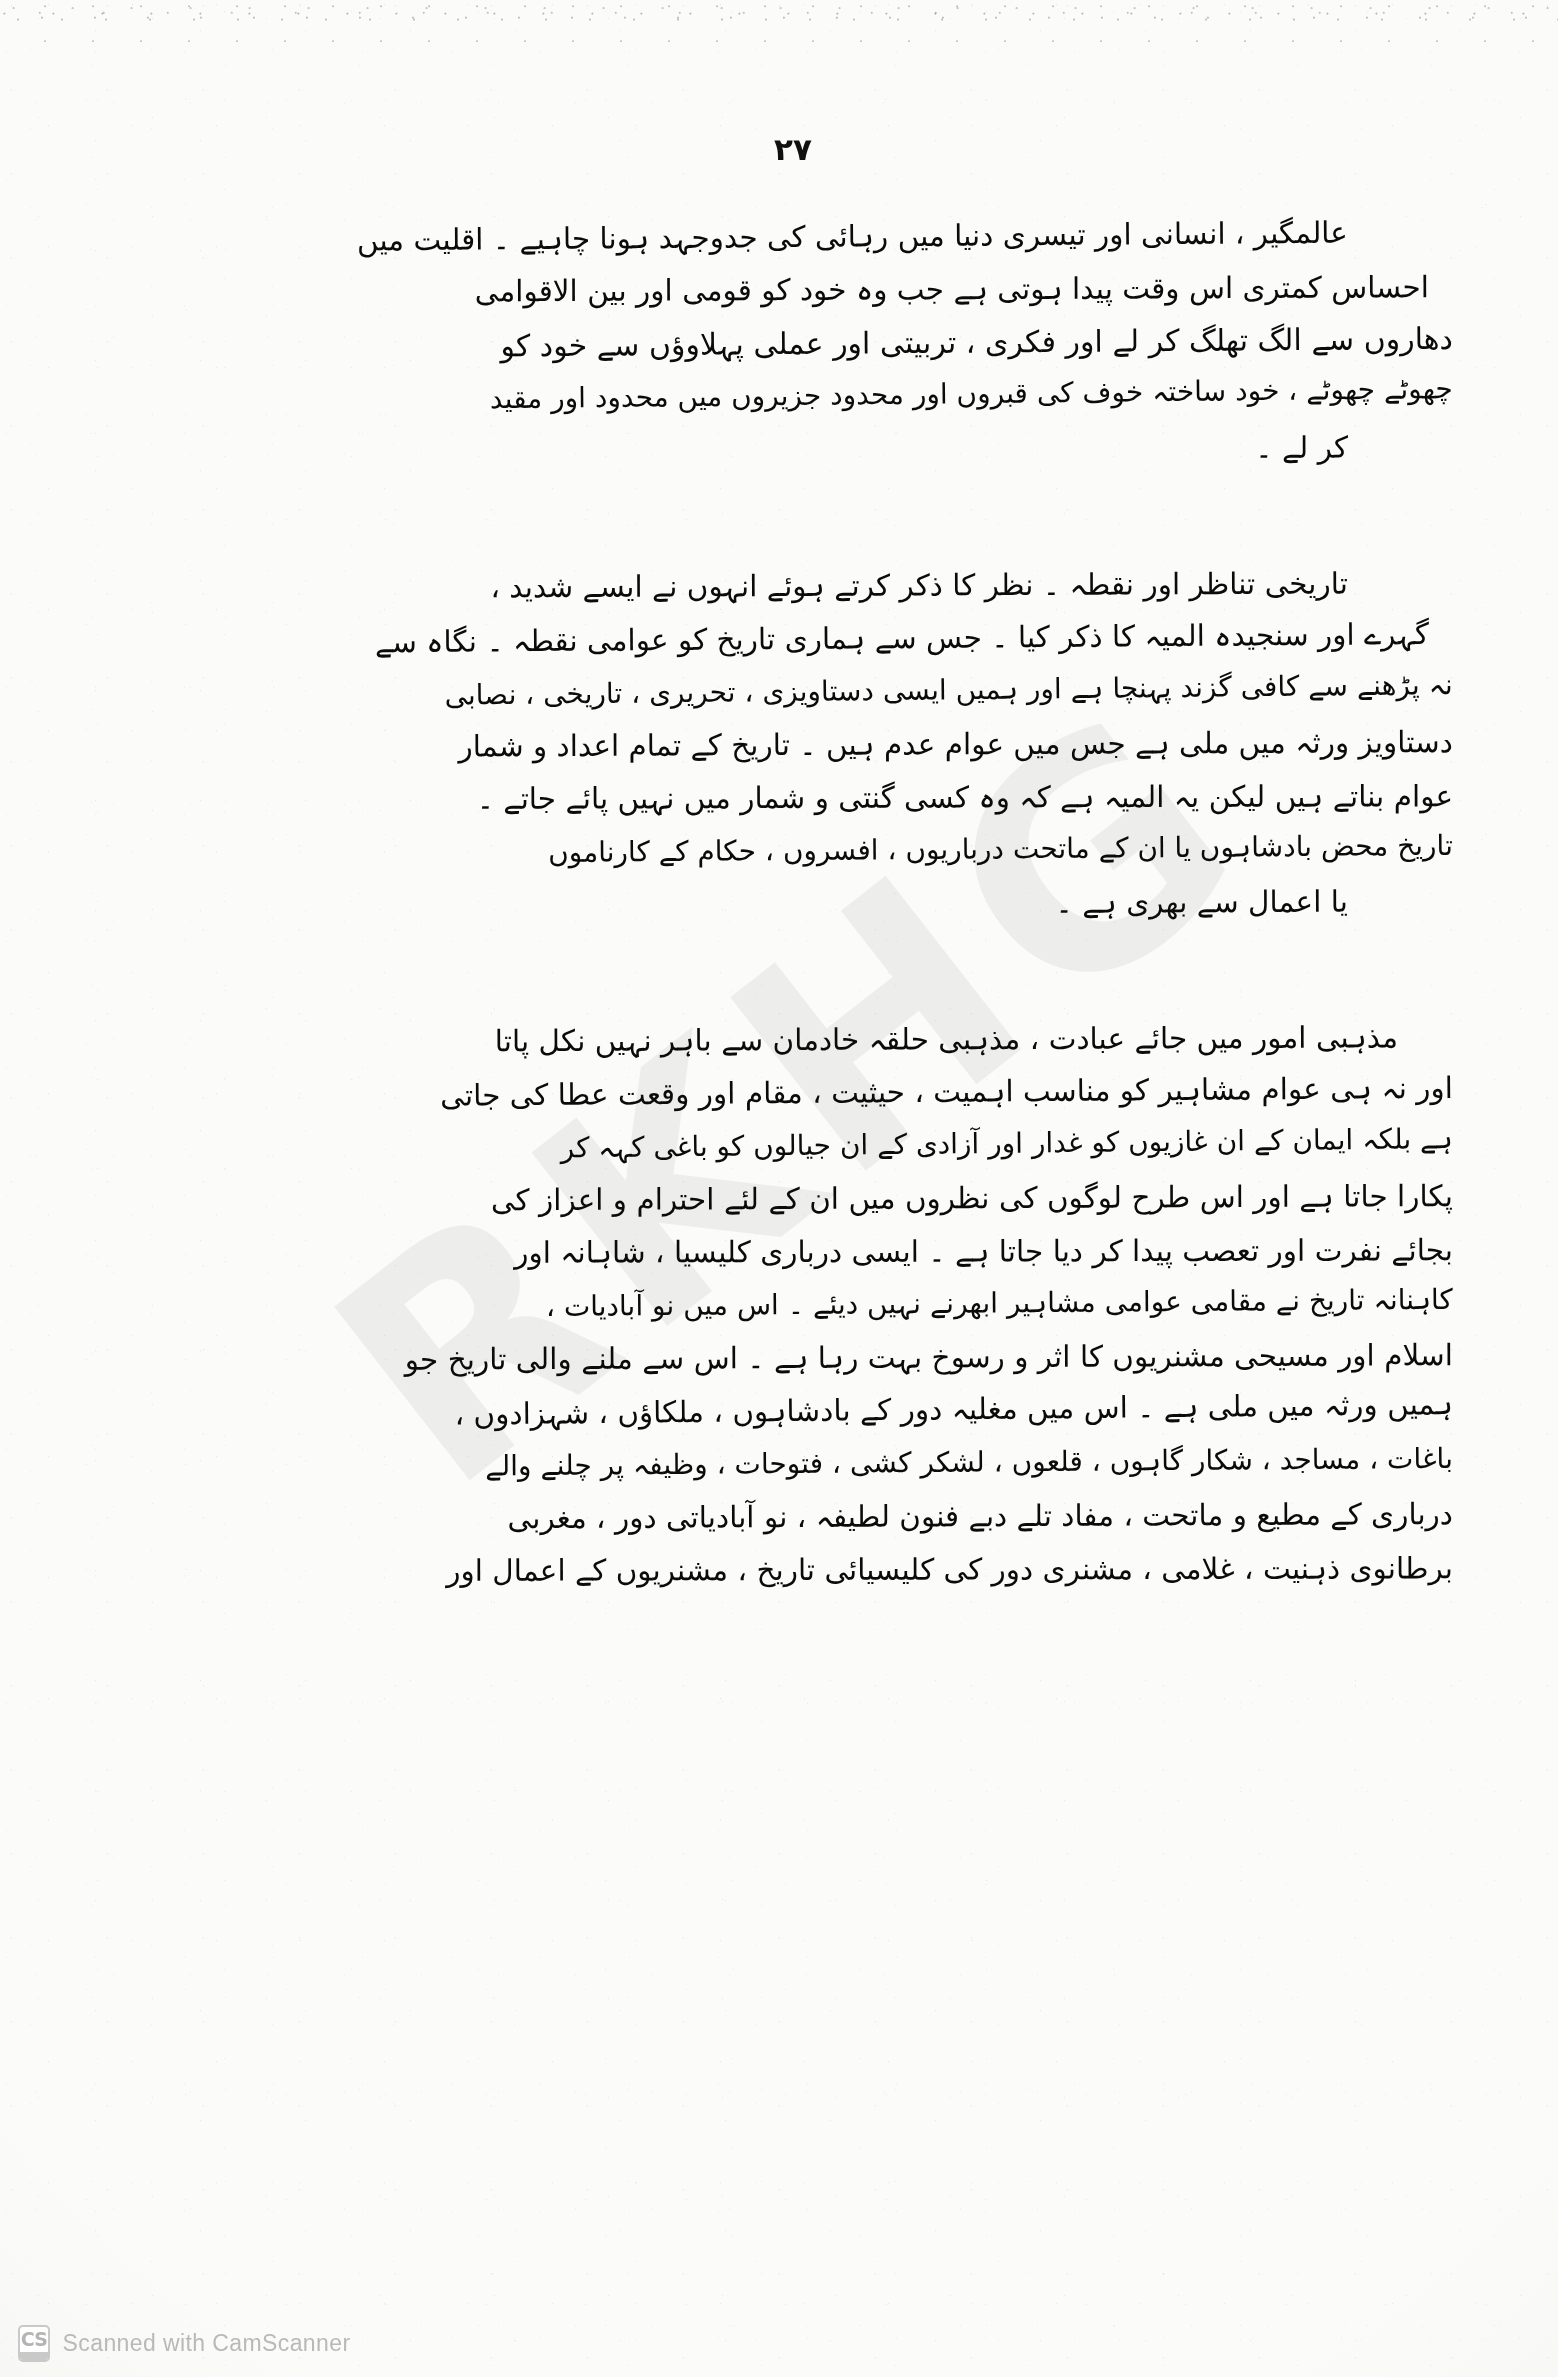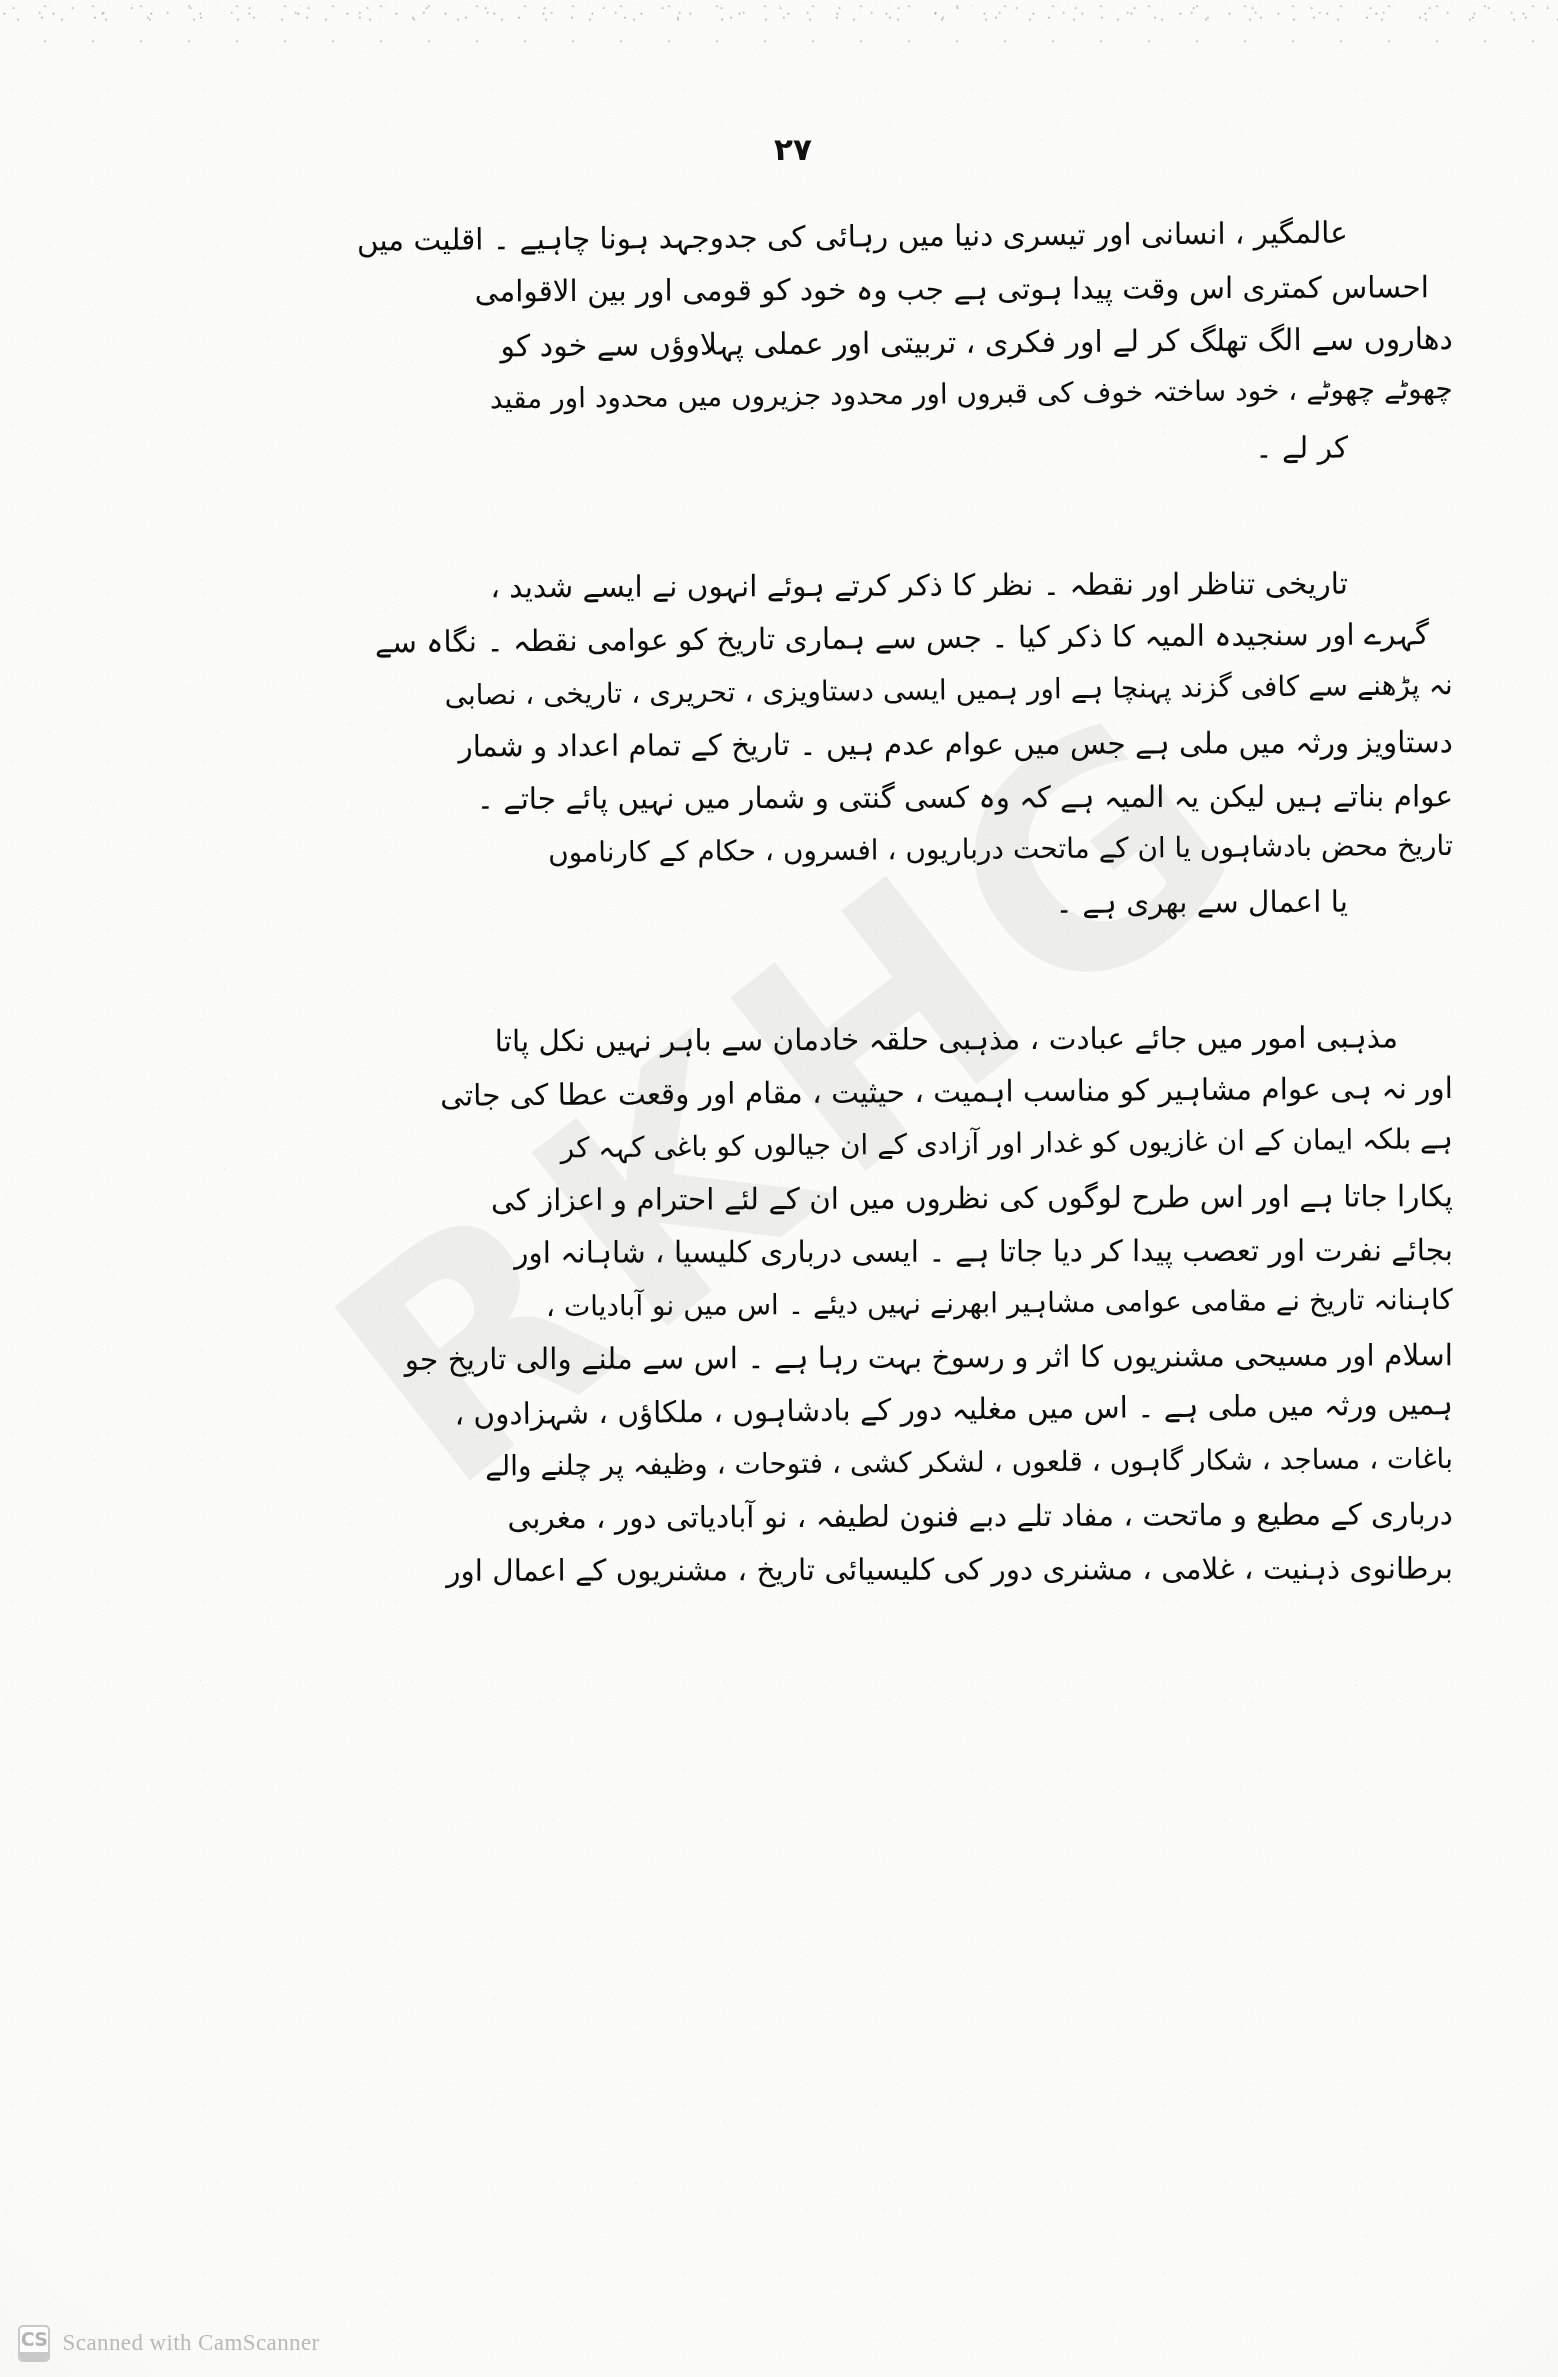--- a/index.html
+++ b/index.html
@@ -191,21 +191,21 @@
     letter-spacing: -0.7px;
   }
   .cs-logo .cs-base {
     position: absolute;
     left: 0; right: 0; bottom: 0;
     height: 7.7px;
     background: #c9c9c9;
   }
 
   .cs-label {
-    font-family: Liberation Serif, serif;
+    font-family: Liberation Sans, sans-serif;
     font-size: 23px;
     color: #b9b9b9;
     letter-spacing: 0.4px;
     white-space: nowrap;
   }
 </style>
 </head>
 <body>
 
 <div class="page">

